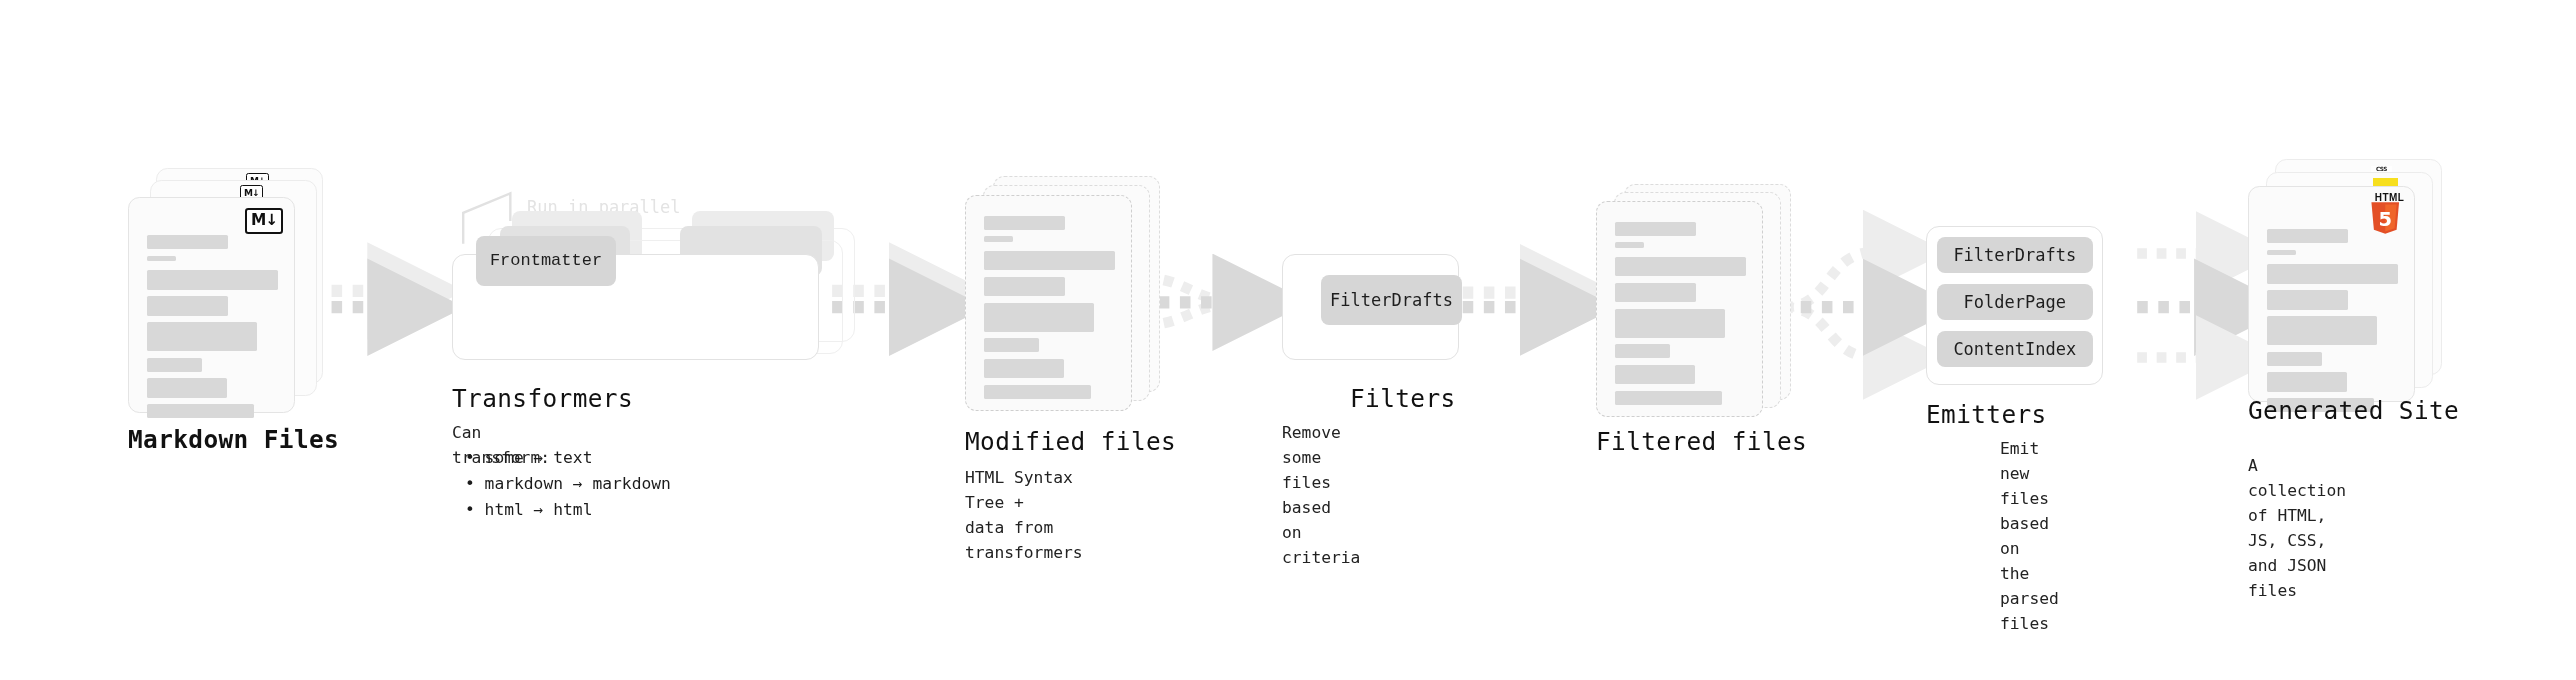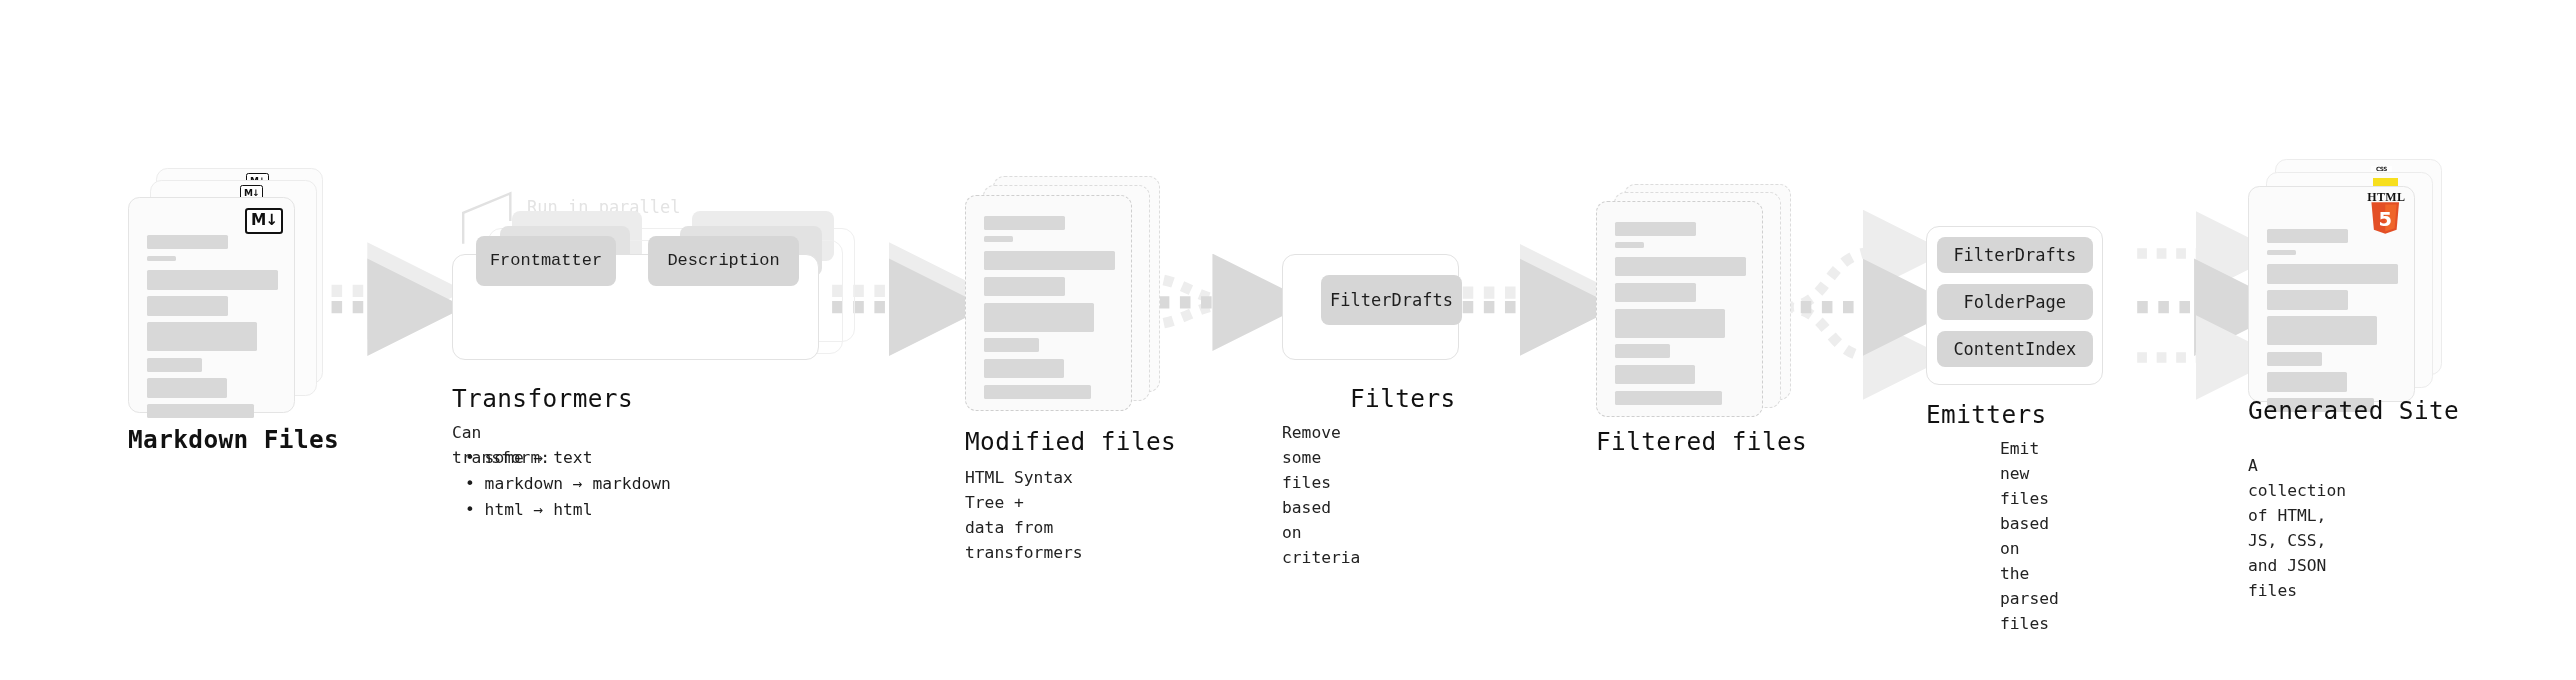--- a/index.html
+++ b/index.html
@@ -191,21 +191,20 @@
       <div class="chip f1" style="left:23px;top:-18px;width:130px;height:50px;"></div>
       <div class="chip f1" style="left:203px;top:-18px;width:142px;height:50px;"></div>
     </div>
     <div class="groupbox ghostbox" style="left:476px;top:240px;width:367px;height:114px;">
       <div class="chip f2" style="left:23px;top:-14.6px;width:130px;height:50px;"></div>
       <div class="chip f2" style="left:203px;top:-14.6px;width:142px;height:50px;"></div>
     </div>
 
     <div class="groupbox" style="left:452px;top:254px;width:367px;height:106px;font-family:Liberation Mono, monospace;">
       <div class="chip" style="left:23px;top:-19.5px;width:140px;height:50px;">Frontmatter</div>
-      <div class="chip" style="left:195px;top:-19.5px;width:151px;height:50px;">Description</div>
     </div>
 
     <div class="title" style="left:452px;top:384px;">Transformers</div>
     <div class="sub" style="left:452px;top:420px;">Can transform:</div>
     <div class="bullets" style="left:465px;top:445px;">
       <div class="b">• some → text</div>
       <div class="b">• markdown → markdown</div>
       <div class="b">• html → html</div>
     </div>
   </div>
@@ -273,21 +272,21 @@
     <div class="css-badge badge" style="left:2371px;top:166px;">
       <div class="cssword">CSS</div>
       <div class="cssbar"></div>
     </div>
     <div class="ghost" style="left:2266px;top:172px;"></div>
     <div class="js-badge badge" style="left:2373px;top:178px;"></div>
 
     <div class="doccard" style="left:2248px;top:186px;">
 
       <div class="badge" style="right:9.8px;top:6.5px;width:37px;height:42px;">
-        <div style="text-align:center;font-family:Liberation Serif, serif;font-size:12px;font-weight:bold;color:#111;letter-spacing:0.4px;line-height:7.3px;">HTML</div>
+        <div style="text-align:right;font-family:Liberation Sans, sans-serif;font-size:10px;font-weight:bold;color:#111;letter-spacing:0.4px;line-height:7.3px;">HTML</div>
         <svg width="32.5" height="36" viewBox="0 0 40 44" style="display:block;margin:0.8px auto 0;">
           <path d="M3,0 L37,0 L34,34 L20,39 L6,34 Z" fill="#e34f26"></path>
           <path d="M20,3 L34,3 L31.5,32 L20,36 Z" fill="#ef652a"></path>
           <text x="20" y="29" font-family="DejaVu Sans, sans-serif" font-size="24" font-weight="bold" fill="#ffffff" text-anchor="middle">5</text>
         </svg>
       </div>
       <div class="bars" style="top:42px;">
         <div class="bar h1" style="width:62%"></div>
         <div class="bar tiny"></div>
         <div class="bar h2" style="width:100%"></div>

